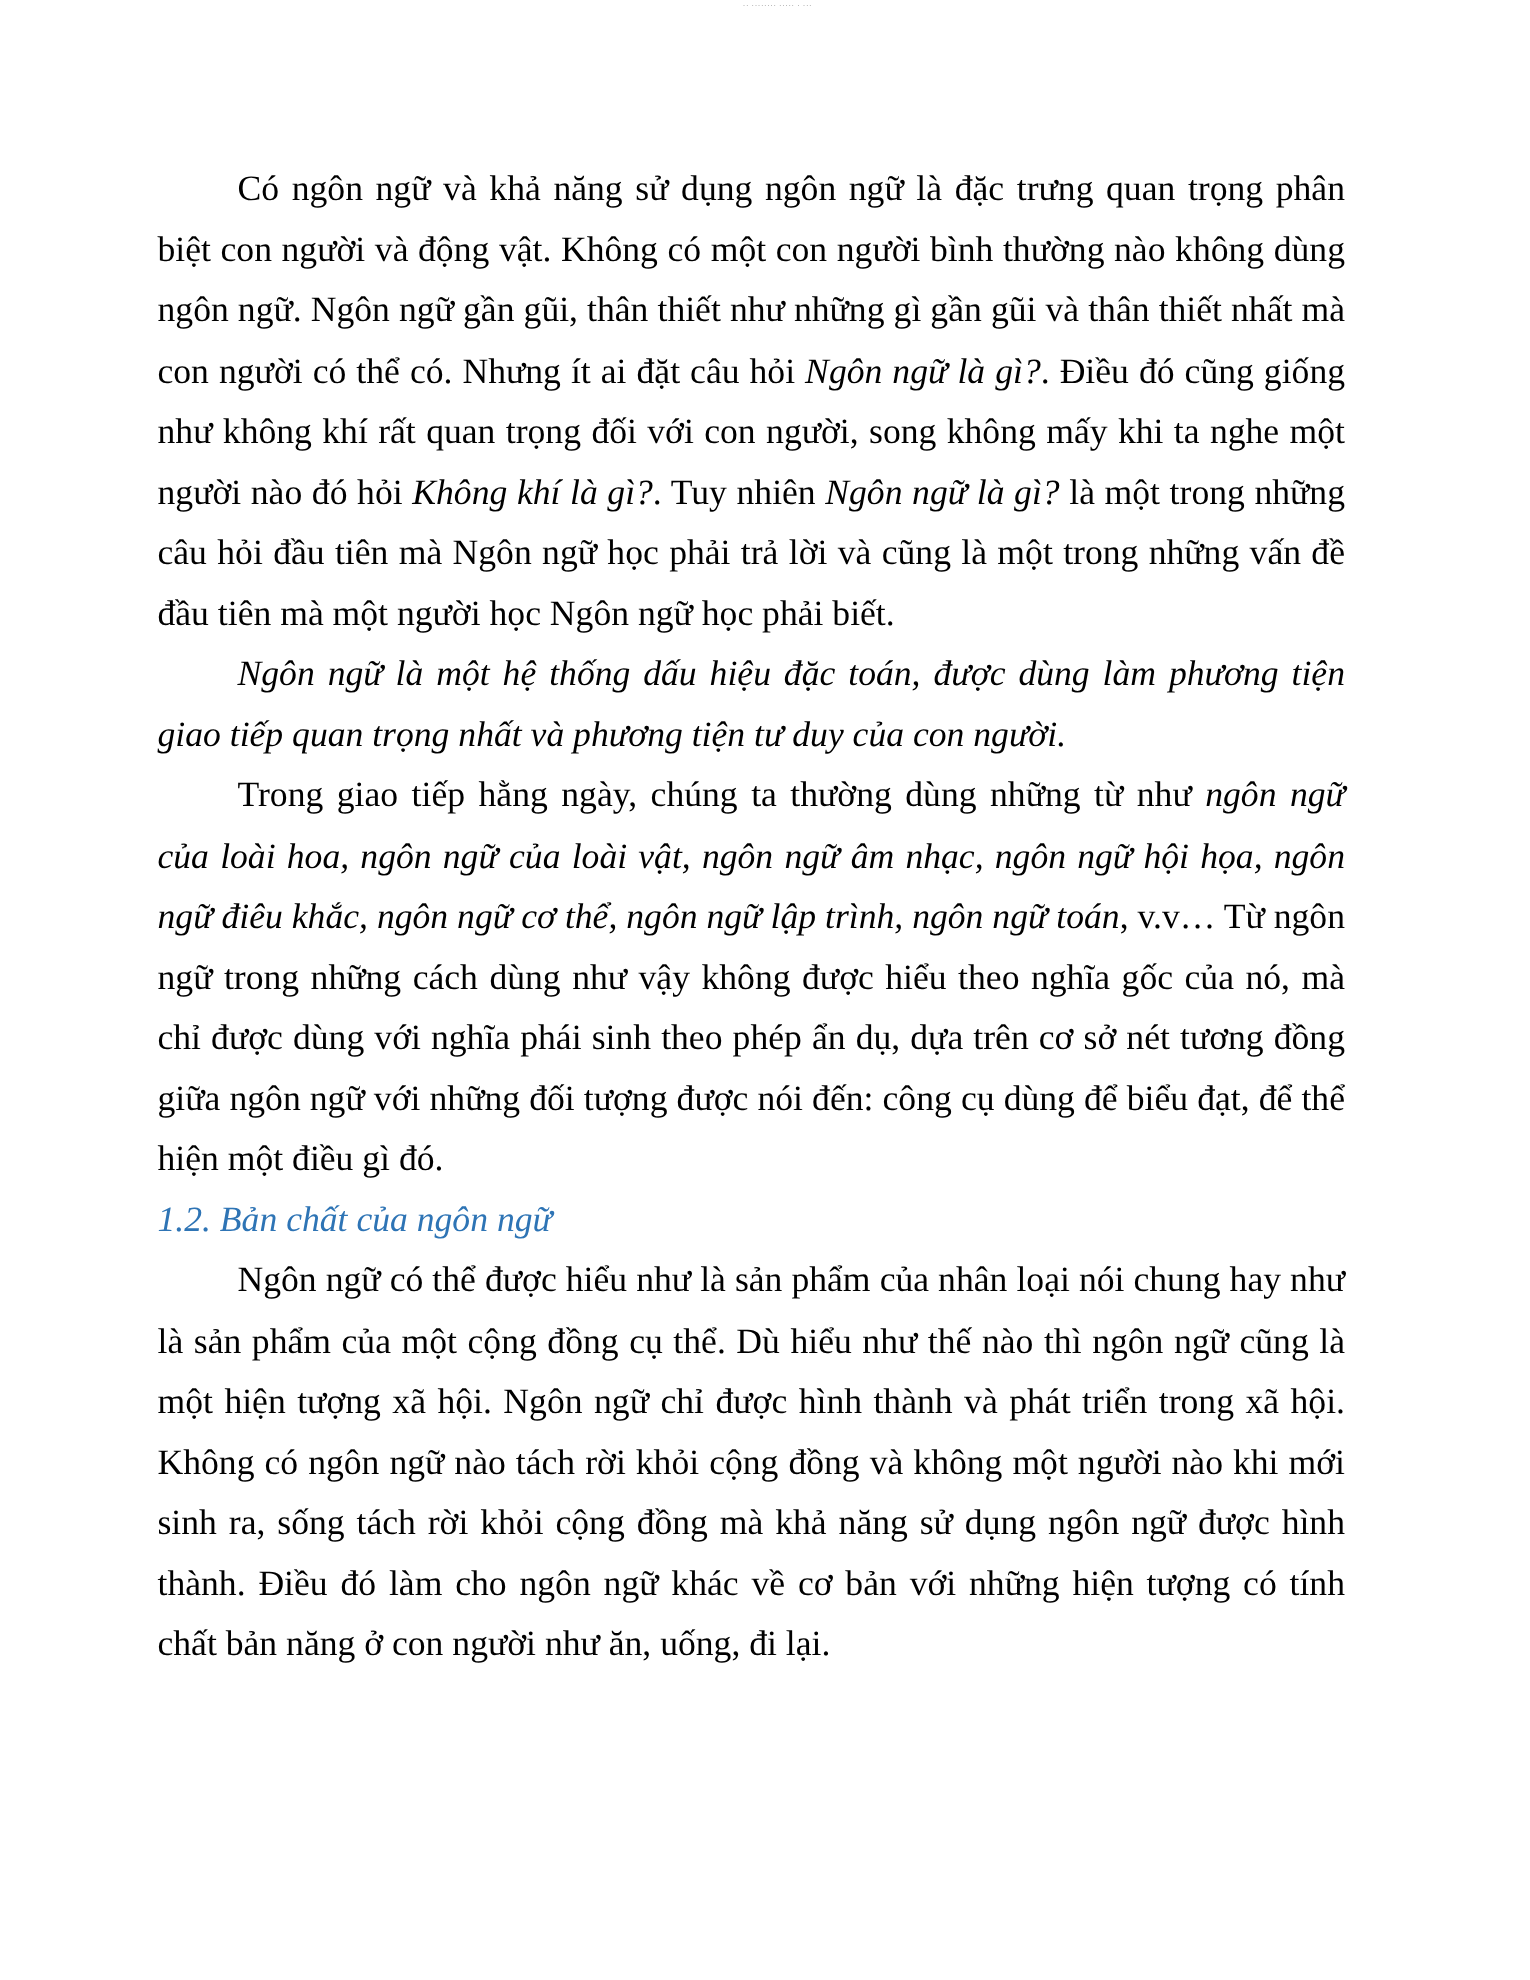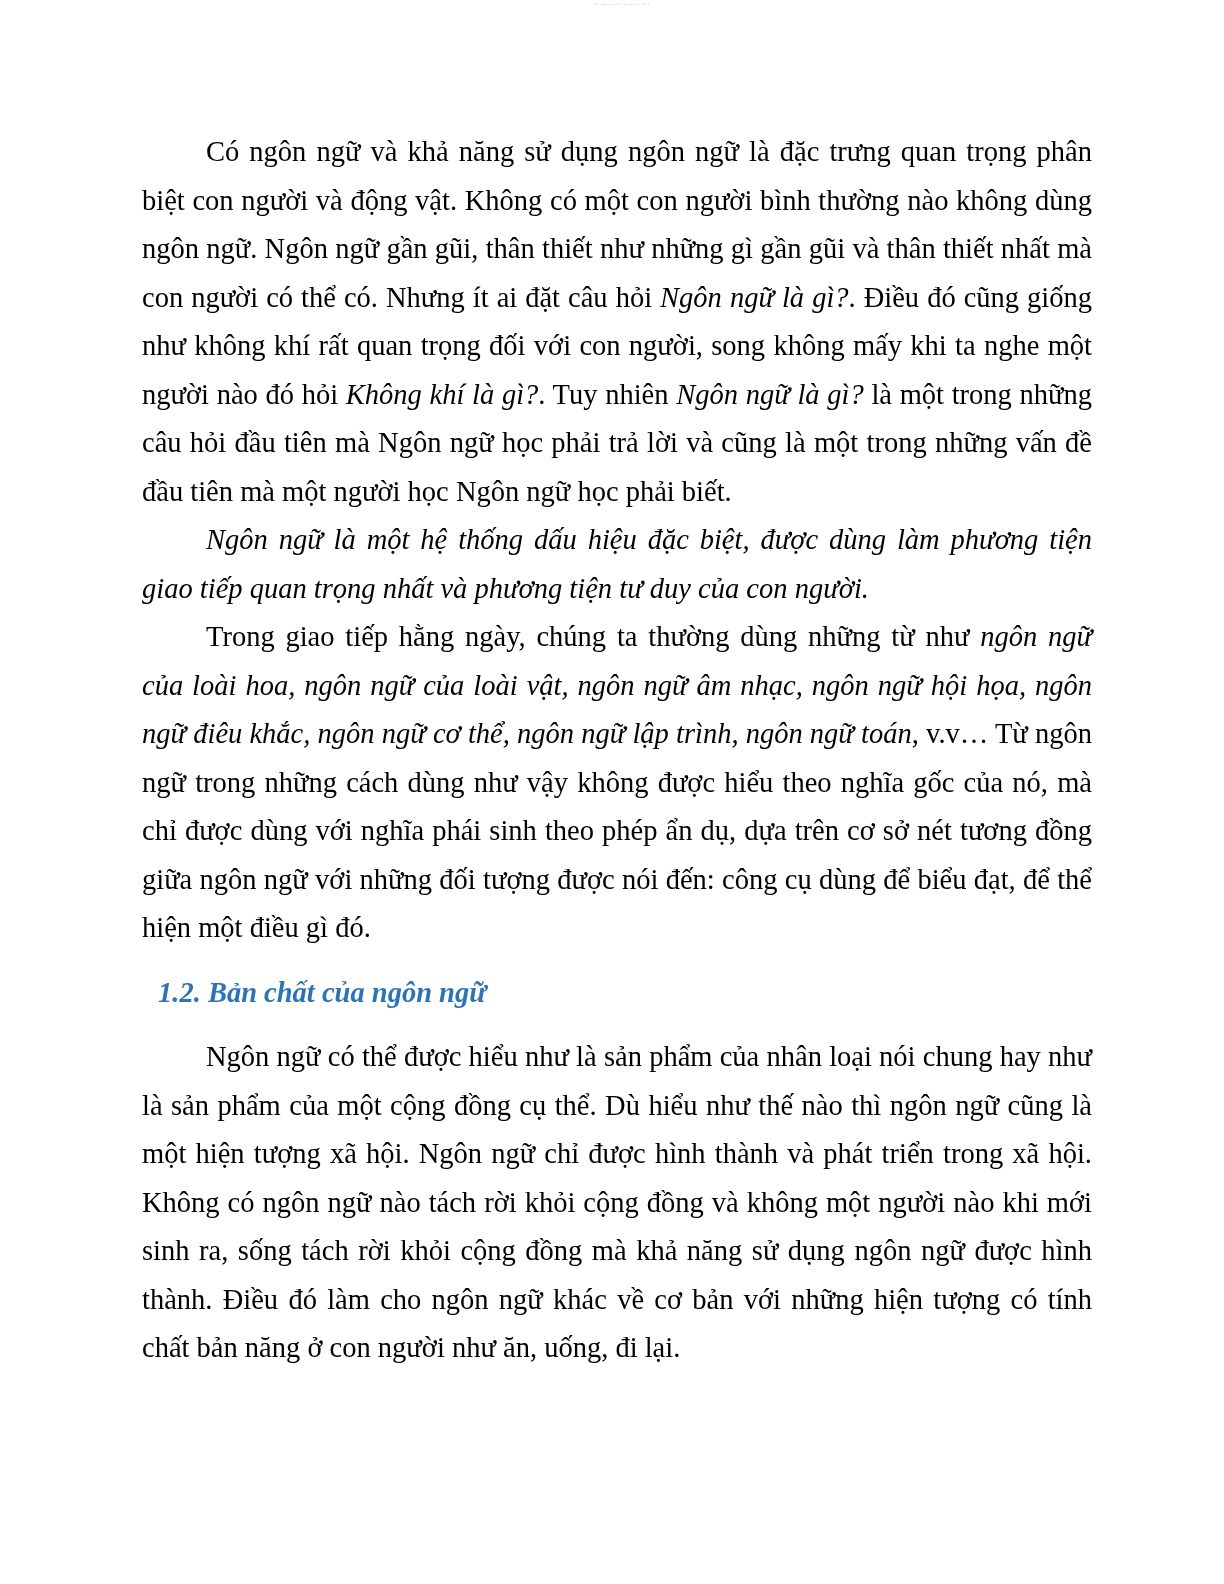--- a/index.html
+++ b/index.html
@@ -23,37 +23,37 @@
     transform: translateX(calc(-50% + 10px));
     font-size: 6px;
     line-height: 6px;
     color: #8a8a8a;
     letter-spacing: 0.5px;
     white-space: nowrap;
     user-select: none;
   }
   .textblock {
     position: absolute;
-    left: 142px;
+    left: 126px;
     top: 128px;
     width: 950px;
     font-size: 28.5px;
     line-height: 48.5px;
     text-align: justify;
   }
   p.body {
     margin: 0;
     text-indent: 64px;
     text-align: justify;
   }
   .heading-blue {
-    margin: 16px;
+    margin: 0;
     font-size: inherit;
     line-height: inherit;
-    font-weight: bold;
+    font-weight: normal;
     font-style: italic;
     color: var(--heading-blue, #2E74B5);
     text-indent: 0;
     text-align: left;
   }
   .heading-bold {
     margin: 0;
     font-size: inherit;
     line-height: inherit;
     font-weight: bold;
@@ -69,21 +69,21 @@
 <body>
 
 <div class="page">
 
   <div class="microtext">·· ········ ····· · ···</div>
 
   <div class="textblock">
 
     <p class="body"><span class="run-n">Có ngôn ngữ và khả năng sử dụng ngôn ngữ là đặc trưng quan trọng phân biệt con người và động vật. Không có một con người bình thường nào không dùng ngôn ngữ. Ngôn ngữ gần gũi, thân thiết như những gì gần gũi và thân thiết nhất mà con người có thể có. Nhưng ít ai đặt câu hỏi </span><span class="run-i">Ngôn ngữ là gì?</span><span class="run-n">. Điều đó cũng giống như không khí rất quan trọng đối với con người, song không mấy khi ta nghe một người nào đó hỏi </span><span class="run-i">Không khí là gì?</span><span class="run-n">. Tuy nhiên </span><span class="run-i">Ngôn ngữ là gì?</span><span class="run-n"> là một trong những câu hỏi đầu tiên mà Ngôn ngữ học phải trả lời và cũng là một trong những vấn đề đầu tiên mà một người học Ngôn ngữ học phải biết.</span></p>
 
-    <p class="body"><span class="run-i">Ngôn ngữ là một hệ thống dấu hiệu đặc biệt, được dùng làm phương tiện giao tiếp quan trọng nhất và phương tiện tư duy của con người.</span></p>
+    <p class="body"><span class="run-i">Ngôn ngữ là một hệ thống dấu hiệu đặc toán, được dùng làm phương tiện giao tiếp quan trọng nhất và phương tiện tư duy của con người.</span></p>
 
     <p class="body"><span class="run-n">Trong giao tiếp hằng ngày, chúng ta thường dùng những từ như </span><span class="run-i">ngôn ngữ của loài hoa, ngôn ngữ của loài vật, ngôn ngữ âm nhạc, ngôn ngữ hội họa, ngôn ngữ điêu khắc, ngôn ngữ cơ thể, ngôn ngữ lập trình, ngôn ngữ toán</span><span class="run-n">, v.v… Từ ngôn ngữ trong những cách dùng như vậy không được hiểu theo nghĩa gốc của nó, mà chỉ được dùng với nghĩa phái sinh theo phép ẩn dụ, dựa trên cơ sở nét tương đồng giữa ngôn ngữ với những đối tượng được nói đến: công cụ dùng để biểu đạt, để thể hiện một điều gì đó.</span></p>
 
     <h2 class="heading-blue">1.2. Bản chất của ngôn ngữ</h2>
 
 
     <p class="body"><span class="run-n">Ngôn ngữ có thể được hiểu như là sản phẩm của nhân loại nói chung hay như là sản phẩm của một cộng đồng cụ thể. Dù hiểu như thế nào thì ngôn ngữ cũng là một hiện tượng xã hội. Ngôn ngữ chỉ được hình thành và phát triển trong xã hội. Không có ngôn ngữ nào tách rời khỏi cộng đồng và không một người nào khi mới sinh ra, sống tách rời khỏi cộng đồng mà khả năng sử dụng ngôn ngữ được hình thành. Điều đó làm cho ngôn ngữ khác về cơ bản với những hiện tượng có tính chất bản năng ở con người như ăn, uống, đi lại.</span></p>
 
   </div>
 </div>

